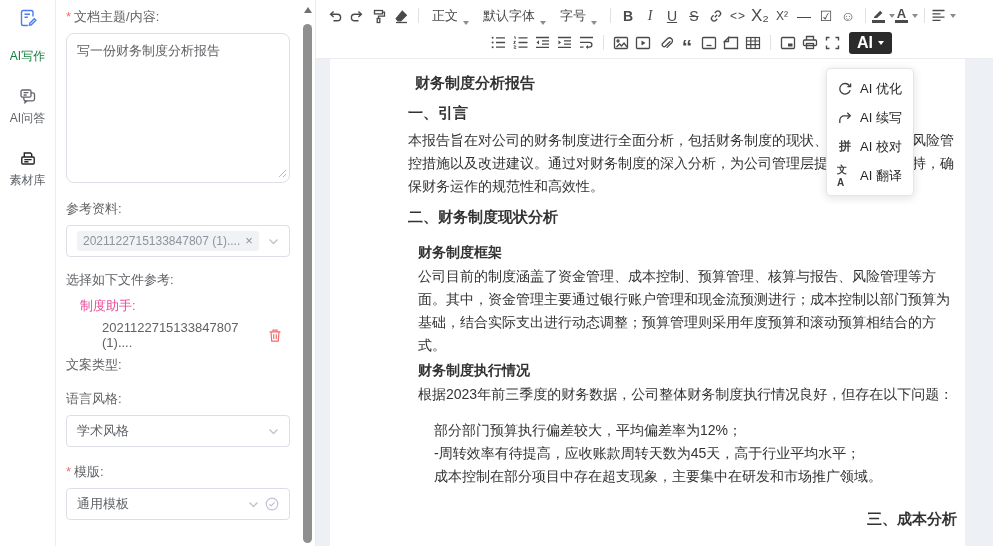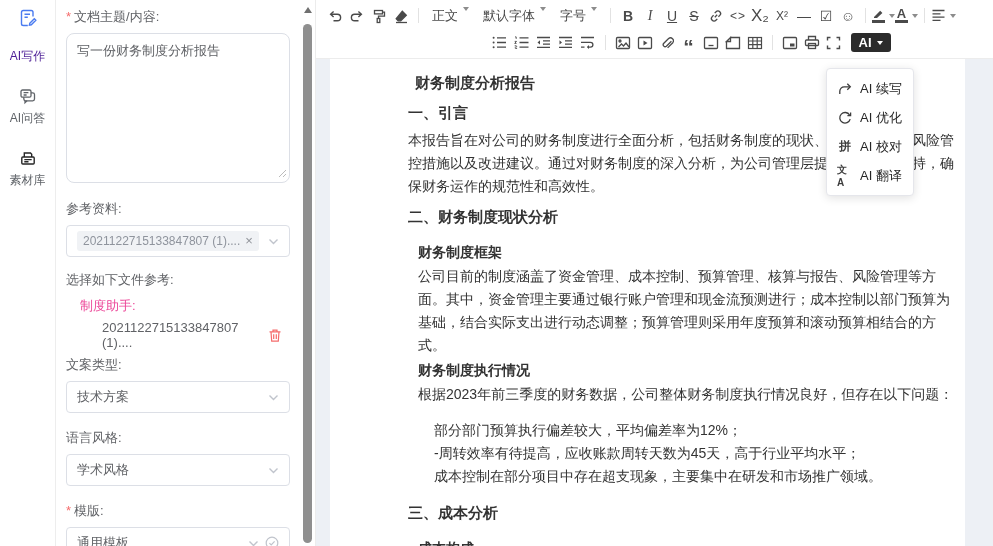--- a/index.html
+++ b/index.html
@@ -5,21 +5,21 @@
   * { box-sizing: border-box; margin: 0; padding: 0; }
   html,body { width: 993px; height: 546px; overflow: hidden; }
   body { font-family: "Liberation Sans", sans-serif; font-size: 13px; color: #333; background: #fff; }
   .app { display: flex; width: 993px; height: 546px; }
 
   
   .rail { width: 56px; border-right: 1px solid #ededed; background: #fff;
           display: flex; flex-direction: column; align-items: center; padding-top: 8px; gap: 22px; }
   .rail-item { display: flex; flex-direction: column; align-items: center; gap: 3px;
                font-size: 12px; color: #5f6368; cursor: pointer; }
-  .rail-item.active { color: #4c1d95; gap: 20px; }
+  .rail-item.active { color: #15803d; gap: 20px; }
   .rail-item svg { display: block; }
 
   
   .panel { width: 244px; background: #fff; padding: 6px 10px 0 10px; color: #606266; }
   .f-label { margin-top: 14px; font-size: 13px; color: #606266; }
   .f-label .req { color: #f56c6c; margin-right: 3px; }
   .ta-wrap { position: relative; margin-top: 7px; }
   .ta-wrap textarea { width: 100%; height: 150px; border: 1px solid #dcdfe6; border-radius: 8px;
       padding: 8px 10px; font: 13px "Liberation Sans", sans-serif; color: #606266; resize: none; outline: none; }
   .ta-handle { position: absolute; right: 3px; bottom: 5px; color: #bbb; }
@@ -44,40 +44,40 @@
 
   
   .editor { flex: 1; display: flex; flex-direction: column; background: #edf0f5; min-width: 0; }
   .toolbar { background: #fff; padding: 3px 8px; border-bottom: 1px solid #ececec; }
   .tb-row { display: flex; align-items: center; height: 25px; }
   .tb-row.second { justify-content: center; padding-left: 70px; margin-top: 2px; }
   .tbtn { display: inline-flex; align-items: center; justify-content: center; min-width: 22px; height: 22px;
           color: #4a4a4a; font-size: 14px; cursor: pointer; border-radius: 3px; }
   .tbtn svg { display: block; }
   .tb-divider { width: 1px; height: 15px; background: #e2e2e2; margin: 0 6px; }
-  .tb-select { display: inline-flex; align-items: flex-start; gap: 5px; margin: 0 7px; font-size: 13px;
+  .tb-select { display: inline-flex; align-items: flex-end; gap: 5px; margin: 0 7px; font-size: 13px;
                color: #4a4a4a; cursor: pointer; white-space: nowrap; }
   .caret { width: 0; height: 0; border-left: 3.5px solid transparent; border-right: 3.5px solid transparent;
            border-top: 4px solid #8c8c8c; }
   .b { font-weight: 700; } .i { font-style: italic; font-family: "Liberation Serif", serif; }
   .u { text-decoration: underline; } .s { text-decoration: line-through; }
   .color-btn { display: inline-flex; flex-direction: column; align-items: center; line-height: 11px; }
   .color-bar { width: 13px; height: 3px; background: #4a4a4a; margin-top: 1px; }
   .quote-glyph { font-size: 21px; font-weight: 700; line-height: 8px; padding-top: 8px; }
   .ai-pill { display: inline-flex; align-items: center; gap: 5px; background: #2b2b2b; color: #fff;
-             border-radius: 3px; padding: 2px 8px; font-size: 13px; font-weight: 700; margin-left: 6px; cursor: pointer; }
+             border-radius: 3px; padding: 2px 8px; font-size: 16px; font-weight: 700; margin-left: 6px; cursor: pointer; }
   .ai-pill .caret { border-top-color: #fff; }
 
   
   .canvas { flex: 1; position: relative; padding-left: 14px; overflow: hidden; }
   .page { width: 635px; min-height: 488px; background: #fff; padding: 10px 8px 8px 78px;
           font-size: 14px; line-height: 23px; color: #333; }
   .blk-title { font-weight: 700; font-size: 15px; margin: 2px 7px 3px; }
   .blk-h2 { font-weight: 700; font-size: 15px; margin: 7px 0 5px; }
-  .blk-h2.spaced { margin: 13px 0 13px; }
+  .blk-h2.spaced { margin: 19px 0 13px; text-align: right; }
   .blk-h3 { font-weight: 700; margin: 13px 0 1px; padding-left: 10px; }
   .blk-h3.tight { margin-top: 2px; }
   .blk-p { margin: 0; }
   .blk-p2 { margin: 0; padding-left: 10px; }
   .blk-li { margin: 0; padding-left: 26px; }
   .blk-li.first { margin-top: 13px; }
 
   
   .ai-menu { position: absolute; left: 510px; top: 9px; width: 88px; background: #fff;
              border: 1px solid #e5e6eb; border-radius: 4px; box-shadow: 0 2px 10px rgba(0,0,0,.12);
@@ -157,28 +157,20 @@
     <div class="file-row">
       <span class="file-name">2021122715133847807 (1)....</span>
       <span class="trash">
         <svg width="14" height="15" viewBox="0 0 14 15" fill="none" stroke="#f56c6c" stroke-width="1.2">
           <path d="M1.5 3.8h11M5 3.8V2.2h4v1.6M3 3.8l.7 9.4h6.6l.7-9.4M5.7 6.3v4.6M8.3 6.3v4.6"></path>
         </svg>
       </span>
     </div>
 
     <div class="f-label tight"><span>文案类型:</span></div>
-    <div class="sel">
-      <span>技术方案</span>
-      <span class="chev">
-        <svg width="11" height="7" viewBox="0 0 11 7" fill="none" stroke="#c0c4cc" stroke-width="1.4">
-            <path d="M1.5 1.5l4 4 4-4"></path>
-          </svg>
-      </span>
-    </div>
 
     <div class="f-label" style="margin-top:16px"><span>语言风格:</span></div>
     <div class="sel">
       <span>学术风格</span>
       <span class="chev">
         <svg width="11" height="7" viewBox="0 0 11 7" fill="none" stroke="#c0c4cc" stroke-width="1.4">
             <path d="M1.5 1.5l4 4 4-4"></path>
           </svg>
       </span>
     </div>
@@ -399,35 +391,35 @@
           <div class="blk-li first">部分部门预算执行偏差较大，平均偏差率为12%；</div>
           <div class="blk-li">-周转效率有待提高，应收账款周转天数为45天，高于行业平均水平；</div>
           <div class="blk-li">成本控制在部分项目中存在超支现象，主要集中在研发和市场推广领域。</div>
           <div class="blk-h2 spaced">三、成本分析</div>
           <div class="blk-h3">成本构成</div>
         </div>
 
       <div class="ai-menu">
         <div class="ai-menu-item">
           <span class="mi-ic">
+            <svg width="14" height="14" viewBox="0 0 14 14" fill="none" stroke="#3d3d3d" stroke-width="1.3">
+              <path d="M12.2 8.2A5.3 5.3 0 1 1 11.6 4"></path>
+                <path d="M12.6 1.4v3.2H9.4"></path>
+            </svg>
+          </span>
+          <span>AI 优化</span>
+        </div>
+        <div class="ai-menu-item">
+          <span class="mi-ic">
             <svg width="14" height="13" viewBox="0 0 14 13" fill="none" stroke="#3d3d3d" stroke-width="1.3">
               <path d="M1.8 12V9.2a4.4 4.4 0 0 1 4.4-4.4h5.6"></path>
                 <path d="M9.3 1.8l3 3-3 3"></path>
             </svg>
           </span>
           <span>AI 续写</span>
-        </div>
-        <div class="ai-menu-item">
-          <span class="mi-ic">
-            <svg width="14" height="14" viewBox="0 0 14 14" fill="none" stroke="#3d3d3d" stroke-width="1.3">
-              <path d="M12.2 8.2A5.3 5.3 0 1 1 11.6 4"></path>
-                <path d="M12.6 1.4v3.2H9.4"></path>
-            </svg>
-          </span>
-          <span>AI 优化</span>
         </div>
         <div class="ai-menu-item">
           <span class="mi-ic">拼</span>
           <span>AI 校对</span>
         </div>
         <div class="ai-menu-item">
           <span class="mi-ic" style="font-size:10px">文A</span>
           <span>AI 翻译</span>
         </div>
       </div>

